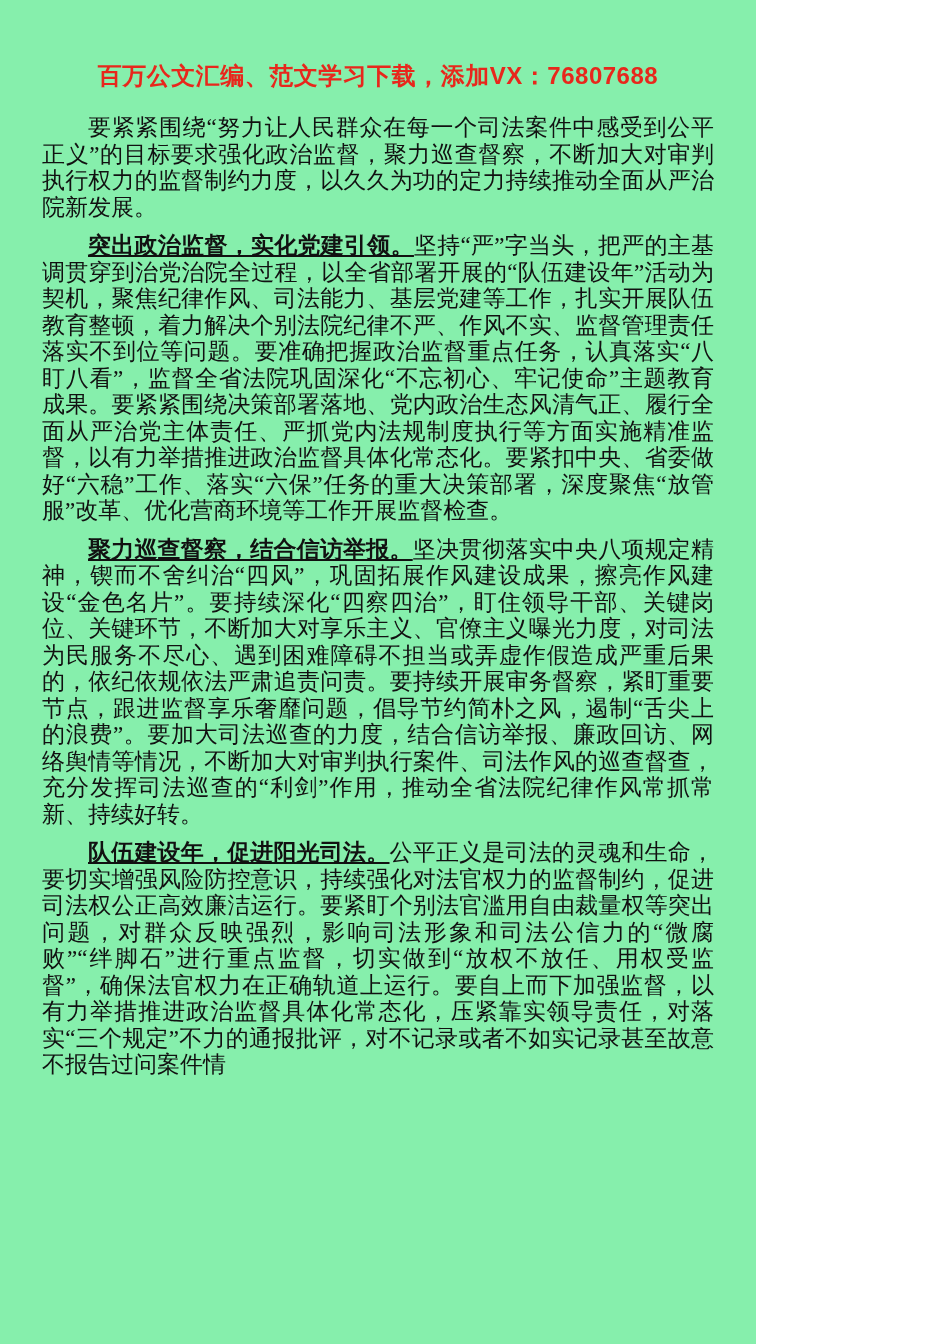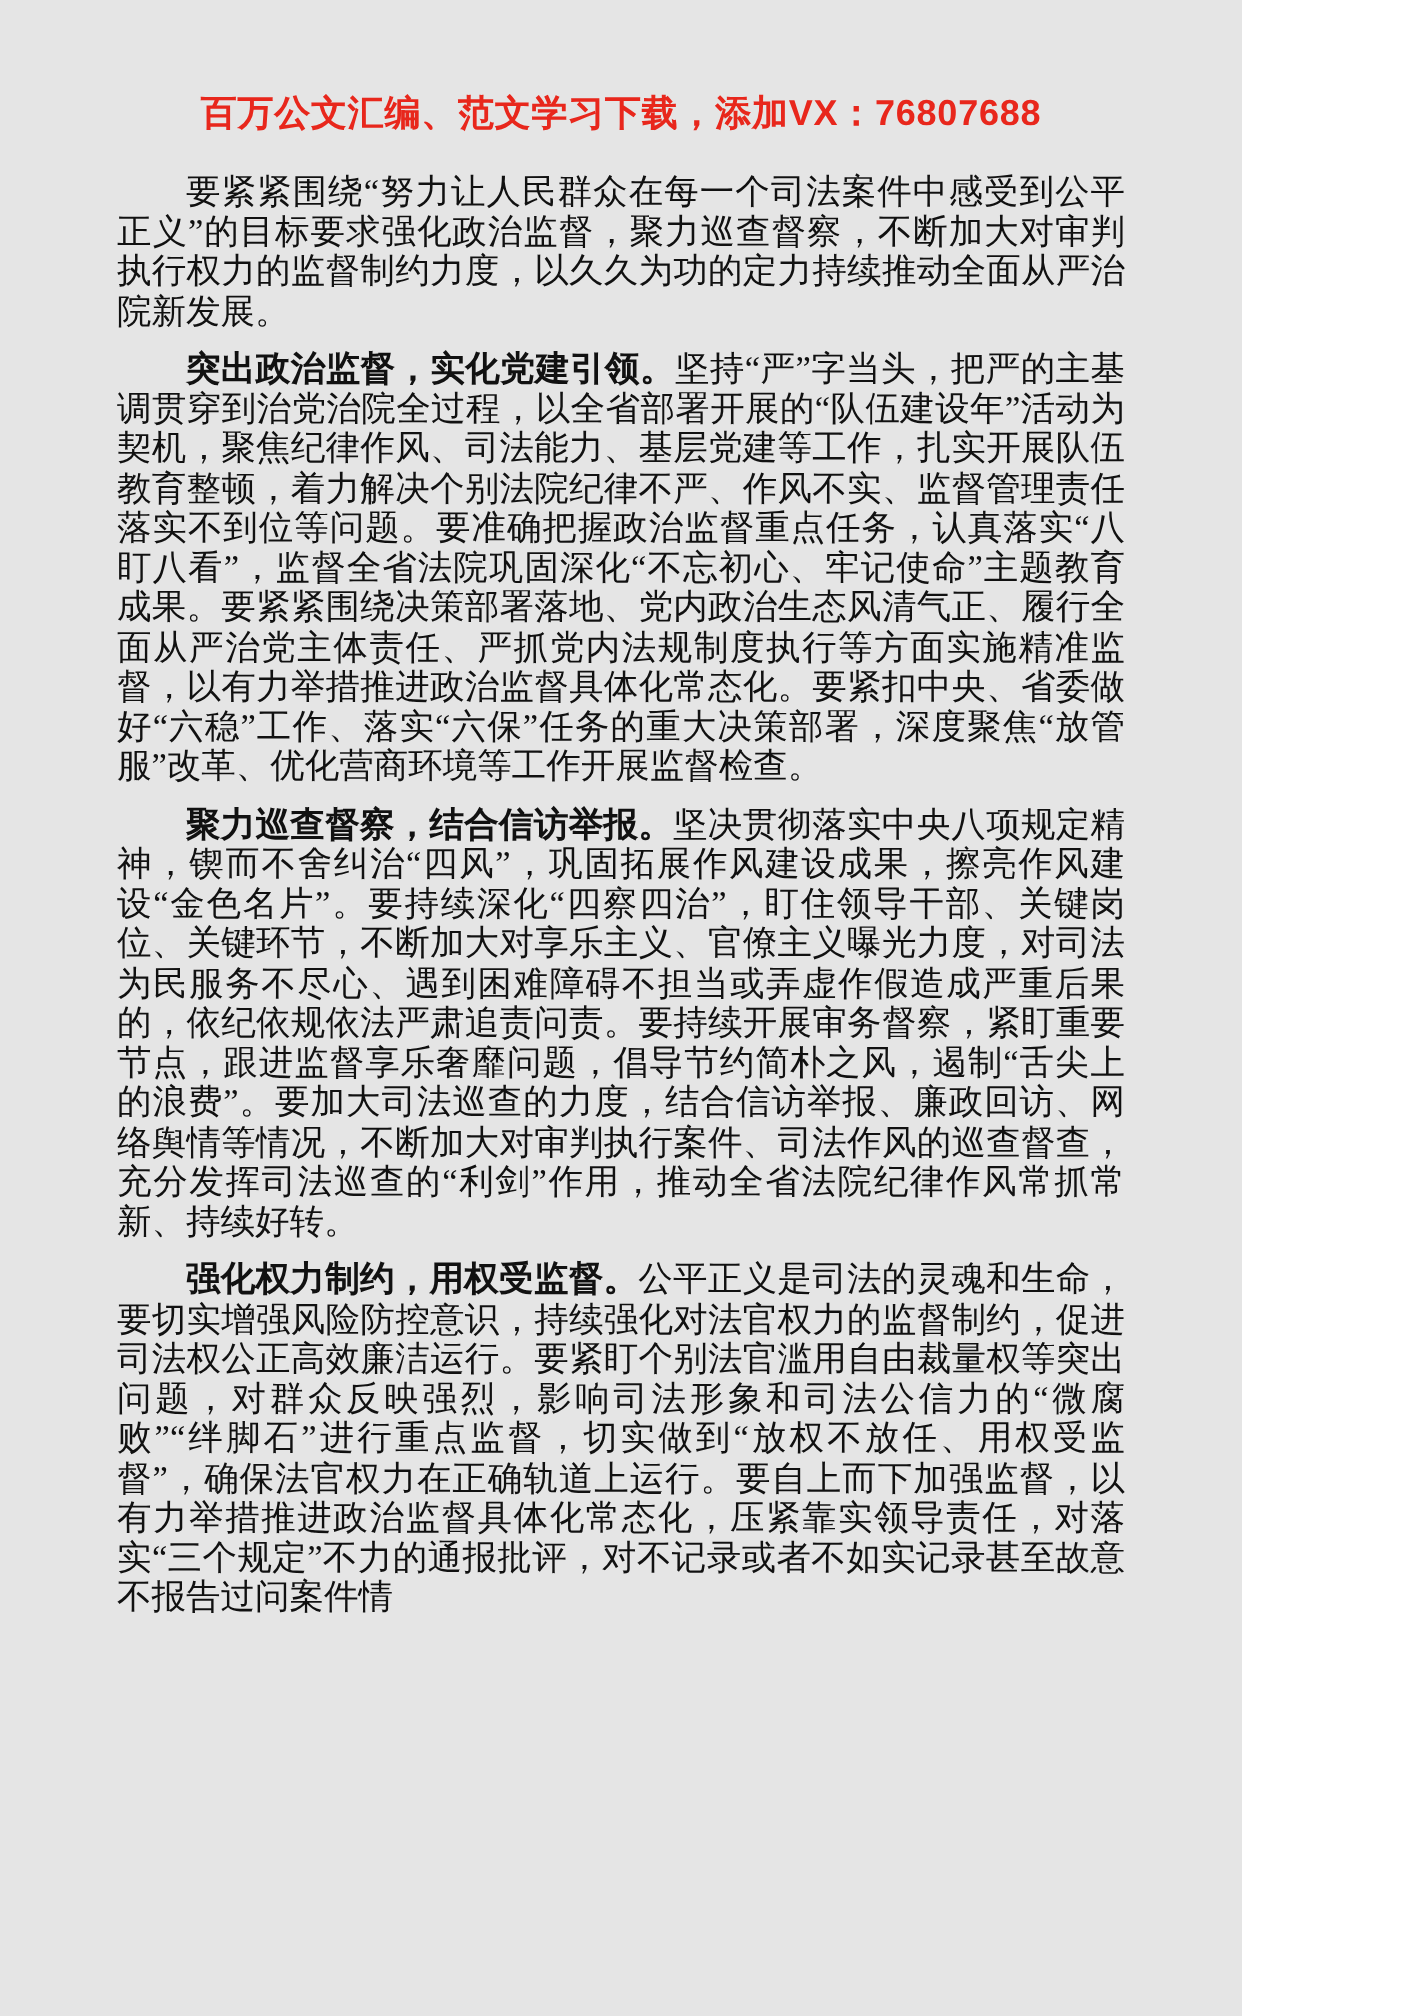--- a/index.html
+++ b/index.html
@@ -2,23 +2,23 @@
 <html><head>
 <meta charset="utf-8">
 <style>
   html, body {
     margin: 0;
     padding: 0;
     background: #ffffff;
   }
   .page {
     position: relative;
-    width: 828px;
+    width: 756px;
     height: 1344px;
-    background: #e5e5e5;
+    background: #86efac;
     overflow: hidden;
     font-family: "Liberation Serif", "DejaVu Serif", serif;
   }
   .promo-header {
     margin-top: 62px;
     text-align: center;
     color: #e8271c;
     font-family: "Liberation Sans", "DejaVu Sans", sans-serif;
     font-weight: bold;
     font-size: 24px;
@@ -34,34 +34,35 @@
     text-align: justify;
     text-justify: inter-ideograph;
   }
   .doc-body p {
     margin: 0 0 12px 0;
     text-indent: 2em;
     word-break: break-all;
   }
   .doc-body p b {
     font-weight: bold;
+    text-decoration: underline;
   }
 </style>
 </head>
 <body>
 
 <div class="page">
 
   <div class="promo-header">百万公文汇编、范文学习下载，添加VX：76807688</div>
 
   <div class="doc-body">
 
     <p><span>要紧紧围绕“努力让人民群众在每一个司法案件中感受到公平正义”的目标要求强化政治监督，聚力巡查督察，不断加大对审判执行权力的监督制约力度，以久久为功的定力持续推动全面从严治院新发展。</span></p>
 
 
     <p><b>突出政治监督，实化党建引领。</b><span>坚持“严”字当头，把严的主基调贯穿到治党治院全过程，以全省部署开展的“队伍建设年”活动为契机，聚焦纪律作风、司法能力、基层党建等工作，扎实开展队伍教育整顿，着力解决个别法院纪律不严、作风不实、监督管理责任落实不到位等问题。要准确把握政治监督重点任务，认真落实“八盯八看”，监督全省法院巩固深化“不忘初心、牢记使命”主题教育成果。要紧紧围绕决策部署落地、党内政治生态风清气正、履行全面从严治党主体责任、严抓党内法规制度执行等方面实施精准监督，以有力举措推进政治监督具体化常态化。要紧扣中央、省委做好“六稳”工作、落实“六保”任务的重大决策部署，深度聚焦“放管服”改革、优化营商环境等工作开展监督检查。</span></p>
 
     <p><b>聚力巡查督察，结合信访举报。</b><span>坚决贯彻落实中央八项规定精神，锲而不舍纠治“四风”，巩固拓展作风建设成果，擦亮作风建设“金色名片”。要持续深化“四察四治”，盯住领导干部、关键岗位、关键环节，不断加大对享乐主义、官僚主义曝光力度，对司法为民服务不尽心、遇到困难障碍不担当或弄虚作假造成严重后果的，依纪依规依法严肃追责问责。要持续开展审务督察，紧盯重要节点，跟进监督享乐奢靡问题，倡导节约简朴之风，遏制“舌尖上的浪费”。要加大司法巡查的力度，结合信访举报、廉政回访、网络舆情等情况，不断加大对审判执行案件、司法作风的巡查督查，充分发挥司法巡查的“利剑”作用，推动全省法院纪律作风常抓常新、持续好转。</span></p>
 
-    <p><b>强化权力制约，用权受监督。</b><span>公平正义是司法的灵魂和生命，要切实增强风险防控意识，持续强化对法官权力的监督制约，促进司法权公正高效廉洁运行。要紧盯个别法官滥用自由裁量权等突出问题，对群众反映强烈，影响司法形象和司法公信力的“微腐败”“绊脚石”进行重点监督，切实做到“放权不放任、用权受监督”，确保法官权力在正确轨道上运行。要自上而下加强监督，以有力举措推进政治监督具体化常态化，压紧靠实领导责任，对落实“三个规定”不力的通报批评，对不记录或者不如实记录甚至故意不报告过问案件情</span></p>
+    <p><b>队伍建设年，促进阳光司法。</b><span>公平正义是司法的灵魂和生命，要切实增强风险防控意识，持续强化对法官权力的监督制约，促进司法权公正高效廉洁运行。要紧盯个别法官滥用自由裁量权等突出问题，对群众反映强烈，影响司法形象和司法公信力的“微腐败”“绊脚石”进行重点监督，切实做到“放权不放任、用权受监督”，确保法官权力在正确轨道上运行。要自上而下加强监督，以有力举措推进政治监督具体化常态化，压紧靠实领导责任，对落实“三个规定”不力的通报批评，对不记录或者不如实记录甚至故意不报告过问案件情</span></p>
 
   </div>
 </div>
 
 </body></html>

